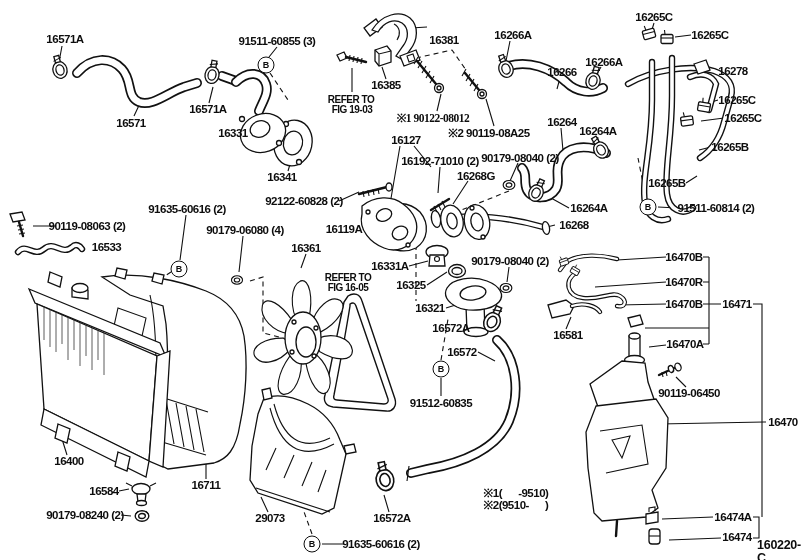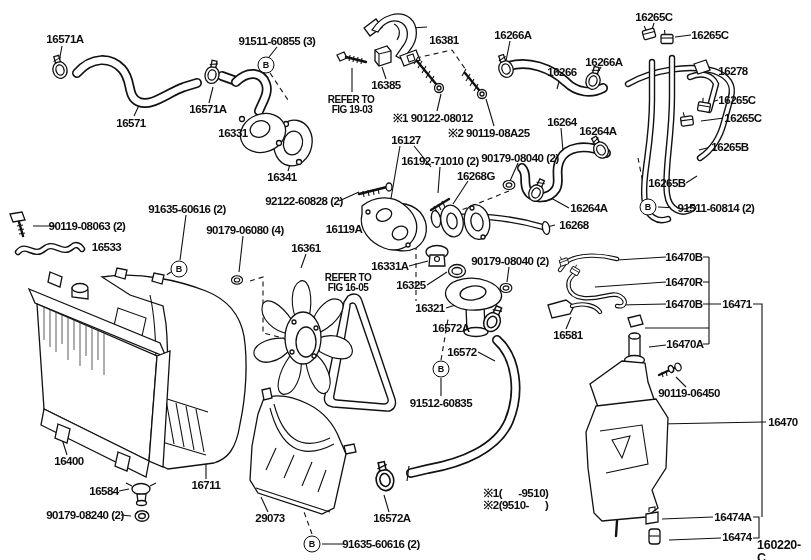--- a/index.html
+++ b/index.html
@@ -292,21 +292,21 @@
   <div class="code" style="left:779px;top:551px">160220-C</div>
 <div class="lbl" style="left: 65px; top: 39px;">16571A</div>
       <div class="lbl" style="left: 131px; top: 123px;">16571</div>
       <div class="lbl" style="left: 208px; top: 109px;">16571A</div>
       <div class="lbl" style="left: 233px; top: 133px;">16331</div>
       <div class="lbl" style="left: 277px; top: 41px;">91511-60855 (3)</div>
       <div class="lbl" style="left: 444px; top: 40px;">16381</div>
       <div class="lbl" style="left: 386px; top: 85px;">16385</div>
       <div class="lbl small" style="left: 351px; top: 100px;">REFER TO</div>
       <div class="lbl small" style="left: 352px; top: 110px;">FIG 19-03</div>
-      <div class="lbl" style="left: 433px; top: 118px;">※1 90122-08012</div>
+      <div class="lbl" style="left: 433px; top: 118px; font-family: Liberation Serif, serif;">※1 90122-08012</div>
       <div class="lbl" style="left: 406px; top: 140px;">16127</div>
       <div class="lbl" style="left: 489px; top: 133px;">※2 90119-08A25</div>
       <div class="lbl" style="left: 440px; top: 161px;">16192-71010 (2)</div>
       <div class="lbl" style="left: 282px; top: 177px;">16341</div>
       <div class="lbl" style="left: 476px; top: 176px;">16268G</div>
       <div class="lbl" style="left: 520px; top: 158px;">90179-08040 (2)</div>
       <div class="lbl" style="left: 513px; top: 35px;">16266A</div>
       <div class="lbl" style="left: 562px; top: 72px;">16266</div>
       <div class="lbl" style="left: 604px; top: 62px;">16266A</div>
       <div class="lbl" style="left: 654px; top: 17px;">16265C</div>

